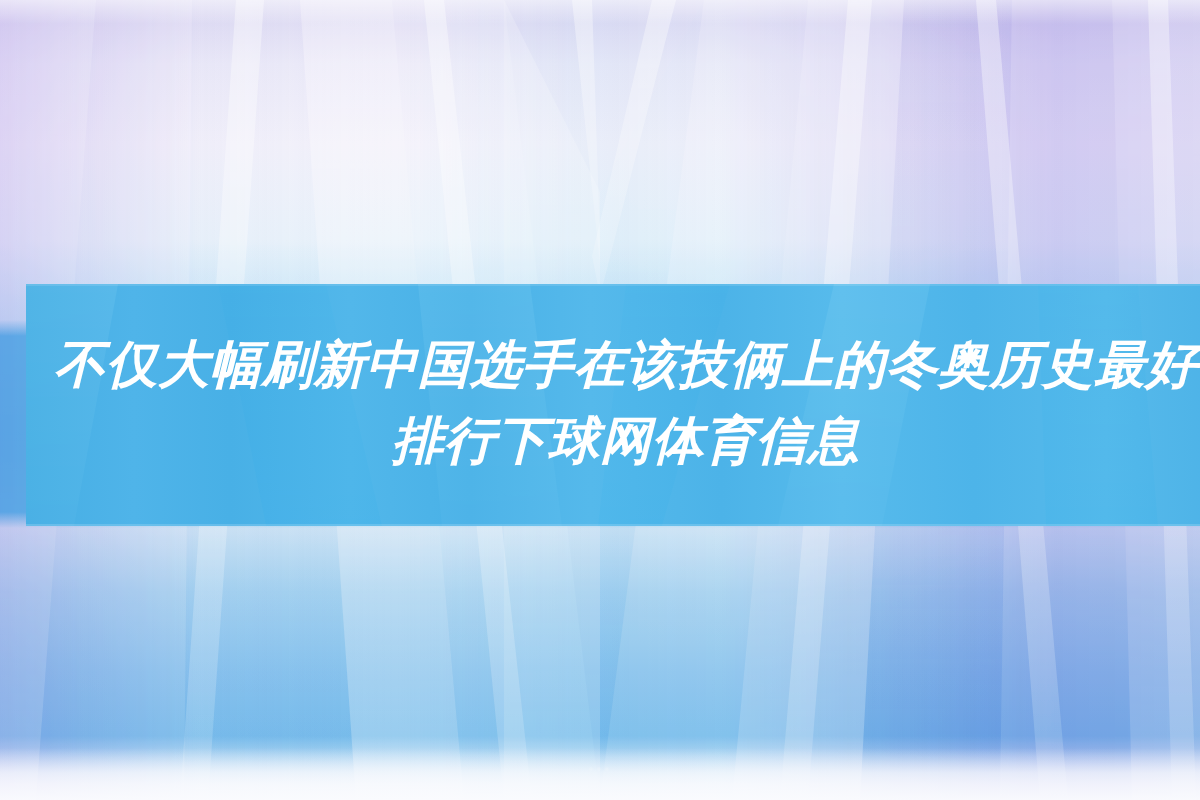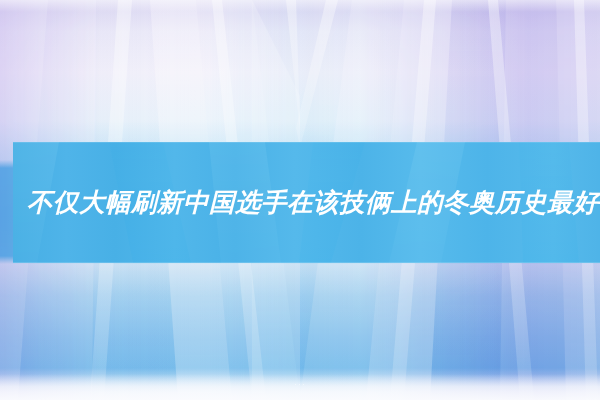--- a/index.html
+++ b/index.html
@@ -245,18 +245,19 @@
         <polygon points="96,0 150,0 178,117 120,117" fill="url(#bd)"></polygon>
         <polygon points="196,0 252,0 268,117 208,117" fill="url(#bl)"></polygon>
         <polygon points="300,0 352,0 318,117 286,117" fill="url(#bd)"></polygon>
         <polygon points="404,0 452,0 428,117 376,117" fill="url(#bl)"></polygon>
         <polygon points="506,0 556,0 566,117 510,117" fill="url(#bd)"></polygon>
       </svg>
     </div>
 
     <div id="headline">
       <div class="headline-line line-1">不仅大幅刷新中国选手在该技俩上的冬奥历史最好</div>
+      <div class="headline-line line-2">排行下球网体育信息</div>
     </div>
   </div>
 
   <div id="watermark">···</div>
 
 </div>
 
 </body></html>

